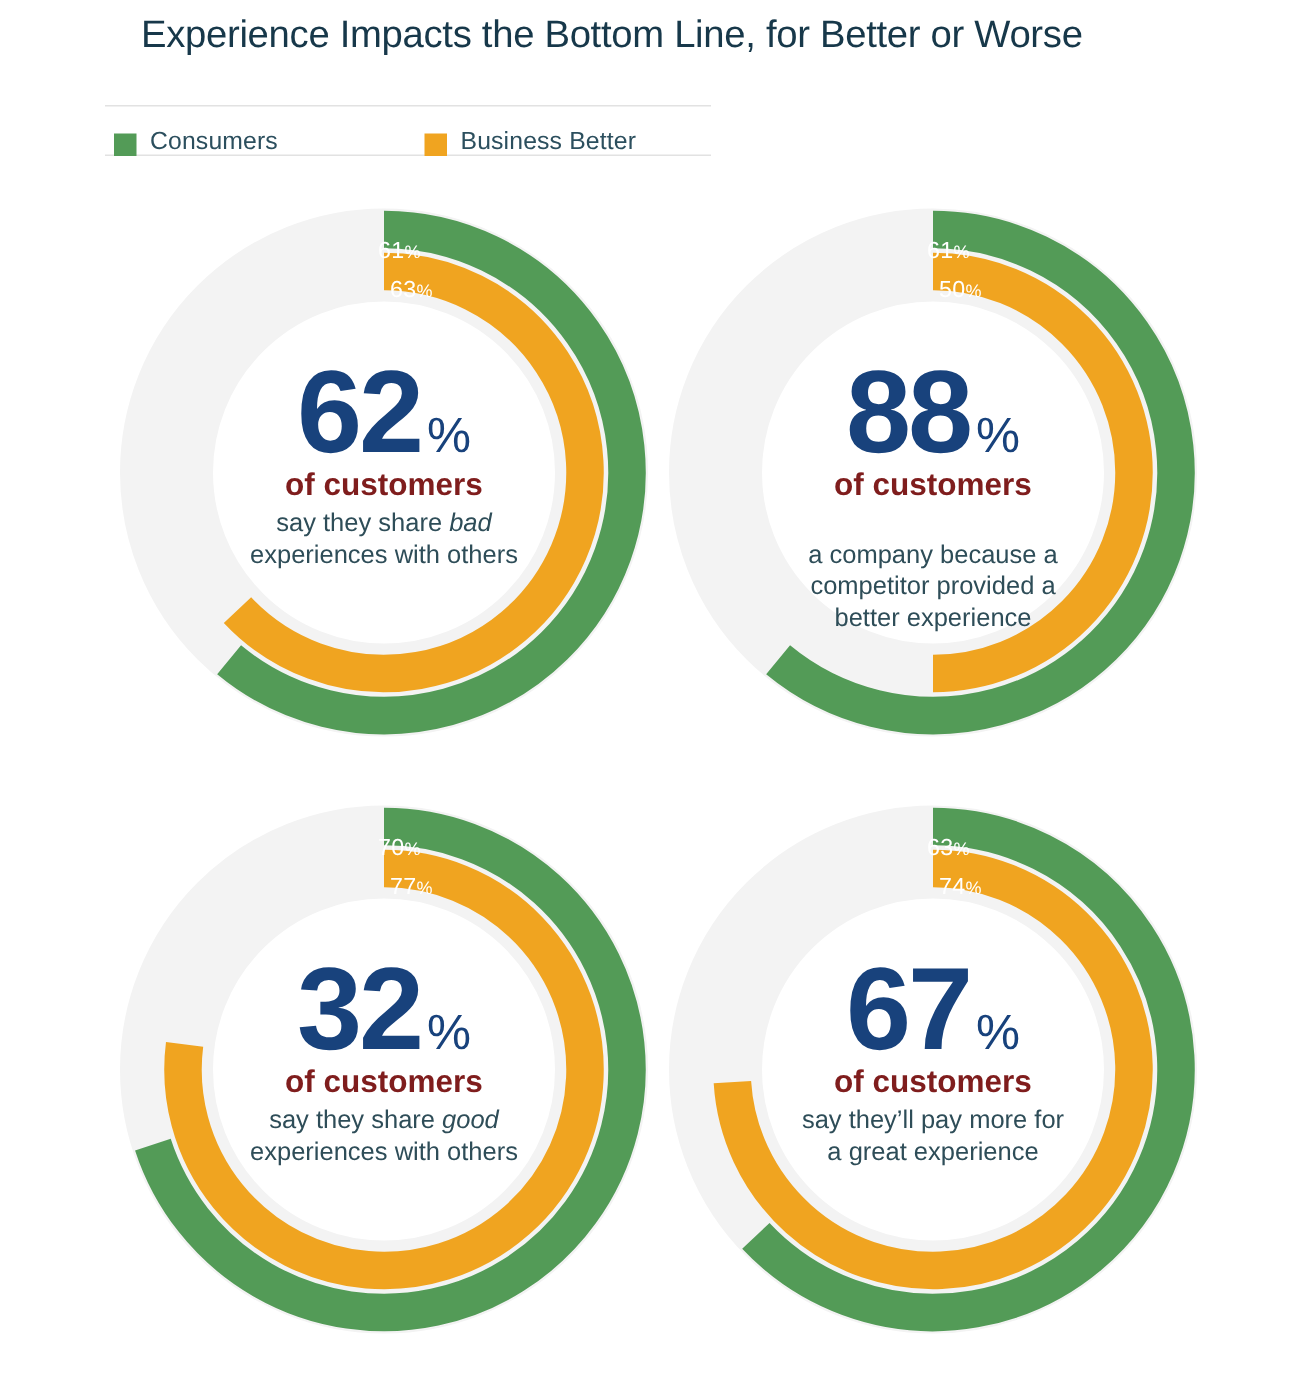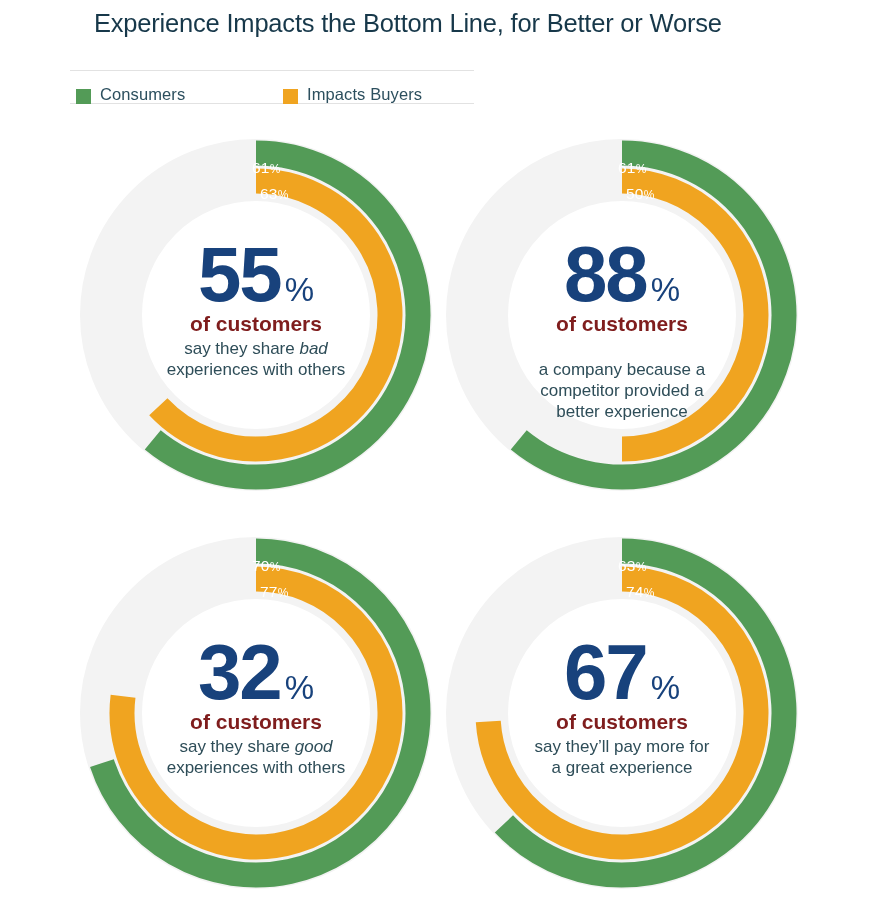--- a/index.html
+++ b/index.html
@@ -151,39 +151,39 @@
 
   <div class="title">Experience Impacts the Bottom Line, for Better or Worse</div>
 
   <div class="legend">
     <div class="legend-item consumers">
       <span class="legend-swatch" style="background:#539b57"></span>
       <span class="legend-label">Consumers</span>
     </div>
     <div class="legend-item buyers">
       <span class="legend-swatch" style="background:#f0a420"></span>
-      <span class="legend-label">Impacts Buyers</span>
+      <span class="legend-label">Business Better</span>
     </div>
   </div>
 
   <div class="chart c0">
     <svg class="donut-svg" viewBox="0 0 340 350">
       <circle cx="170" cy="175" r="145" fill="none" stroke="#f3f3f3" stroke-width="62"></circle>
       <path class="arc-green" fill="none" stroke="#539b57" stroke-width="25" d="M 170 13 A 162 162 0 1 1 66.73731366071232 299.8231453296779"></path>
       <path class="arc-orange" fill="none" stroke="#f0a420" stroke-width="25" d="M 170 41 A 134 134 0 1 1 72.31820392553084 266.7293121944443"></path>
     </svg>
     <div class="arc-label green">
       <span>61</span><span class="pct-sign">%</span>
     </div>
     <div class="arc-label orange">
       <span>63</span><span class="pct-sign">%</span>
     </div>
     <div class="center">
       <div class="big-row">
-        <span class="big-number">55</span>
+        <span class="big-number">62</span>
         <span class="big-pct">%</span>
       </div>
       <div class="sub-label">of customers</div>
       <div class="desc">
         <span>say they share </span><em>bad</em><br>
         <span>experiences with others</span>
       </div>
     </div>
   </div>
 

